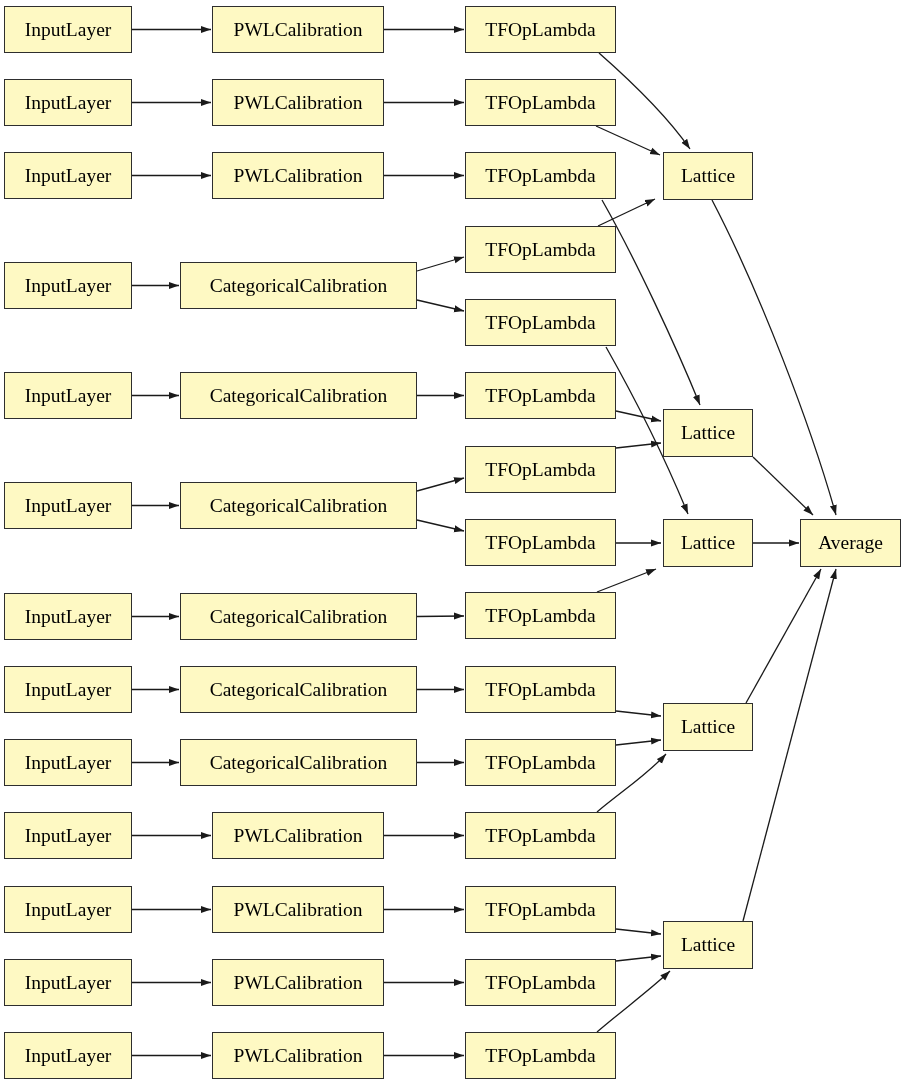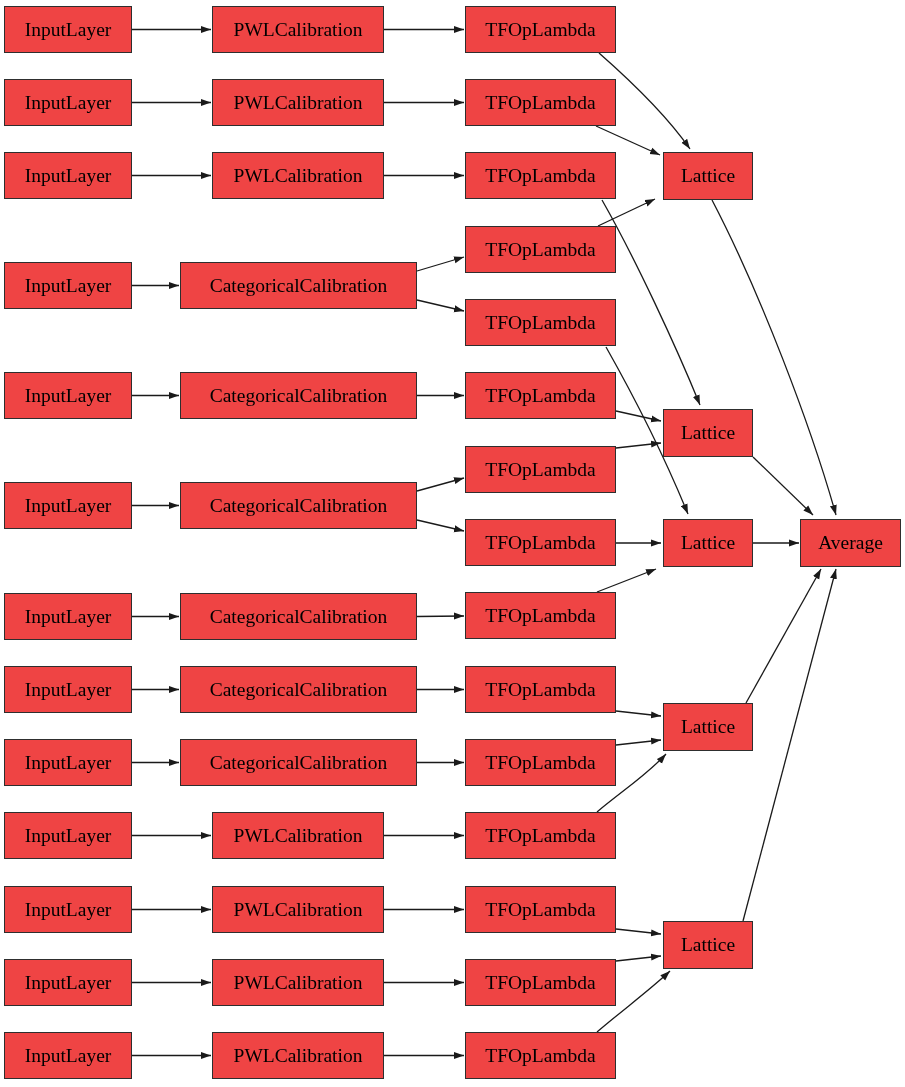--- a/index.html
+++ b/index.html
@@ -17,21 +17,21 @@
     width: 905px; height: 1087px;
   }
   #edges-svg path {
     fill: none;
     stroke: #1a1a1a;
     stroke-width: 1.3px;
   }
   .node {
     position: absolute;
     box-sizing: border-box;
-    background: #ef4444;
+    background: #fef9c3;
     border: 1.5px solid #2e2e2e;
     display: flex;
     align-items: center;
     justify-content: center;
     color: #000000;
     font-size: 19.5px;
     white-space: nowrap;
     line-height: 1;
   }
 </style>

